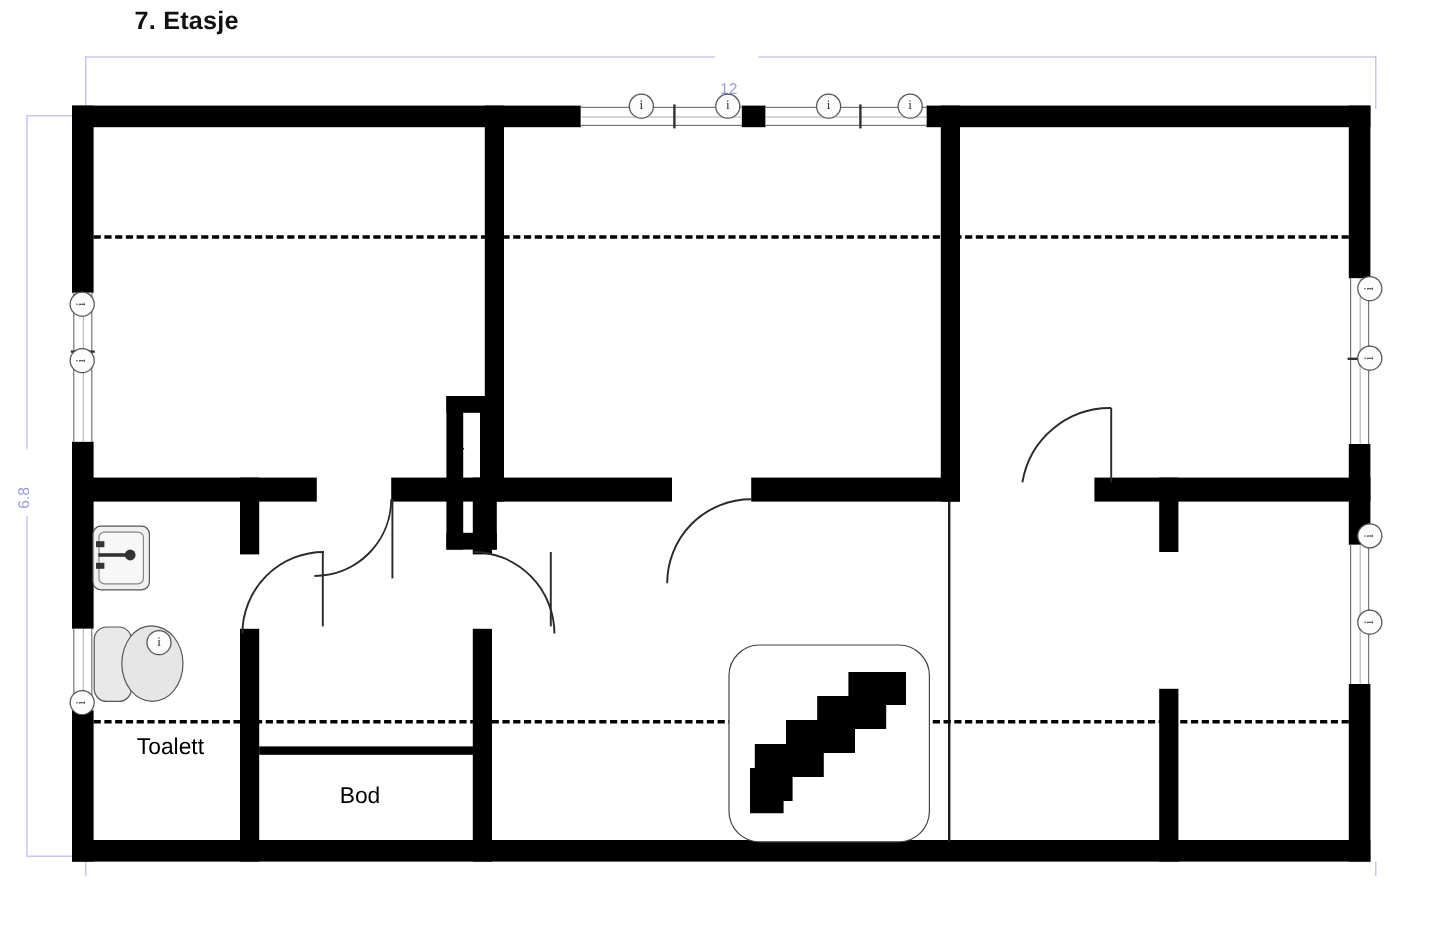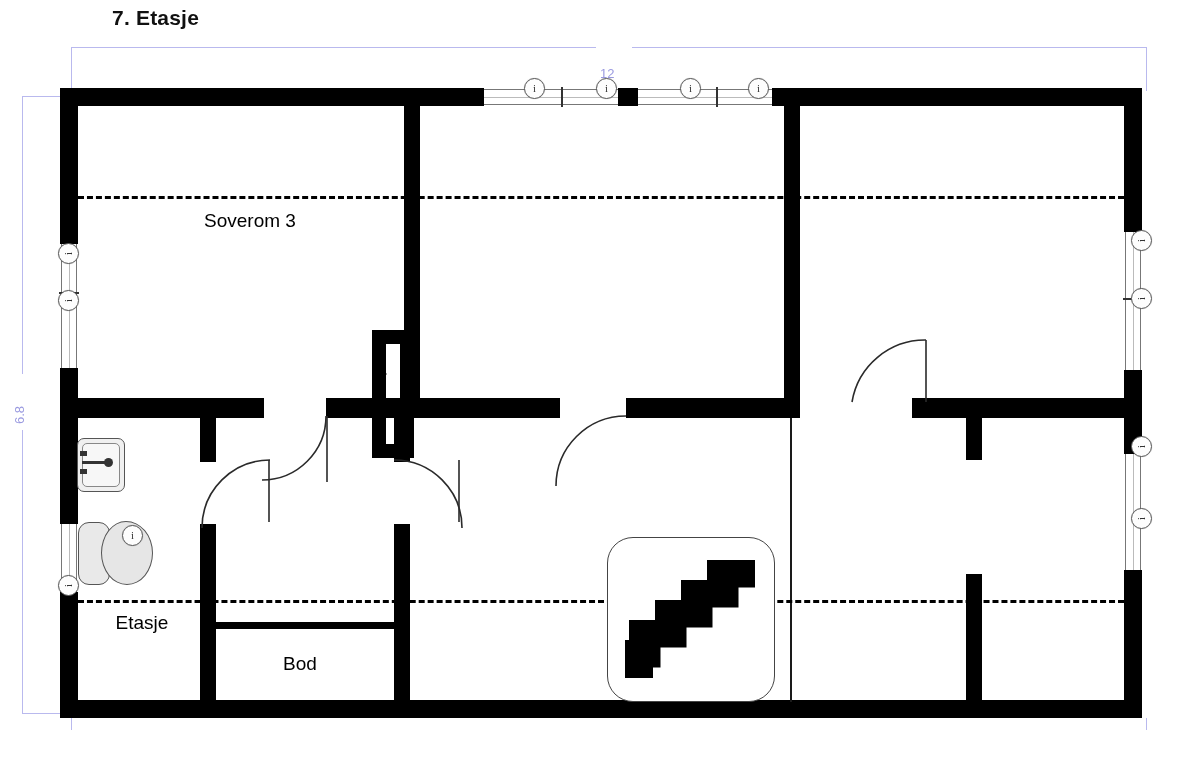--- a/index.html
+++ b/index.html
@@ -270,17 +270,16 @@
   <div class="abs" id="sink-inner"></div>
   <div class="abs" style="left:82px;top:461px;width:26px;height:3px;background:#333;"></div>
   <div class="abs" style="left:104px;top:458px;width:9px;height:9px;border-radius:50%;background:#333;"></div>
   <div class="abs" style="left:80px;top:451px;width:7px;height:5px;background:#333;"></div>
   <div class="abs" style="left:80px;top:469px;width:7px;height:5px;background:#333;"></div>
 
   <div class="abs" id="toilet-tank"></div>
   <div class="abs" id="toilet-bowl"></div>
   <div class="abs win-mark" style="left:122px;top:525px;">i</div>
 
-  <div class="abs room-label" style="left:150px;top:210px;width:200px;">Soverom 3</div>
-  <div class="abs room-label" style="left:82px;top:612px;width:120px;">Etasje</div>
+  <div class="abs room-label" style="left:82px;top:612px;width:120px;">Toalett</div>
   <div class="abs room-label" style="left:240px;top:653px;width:120px;">Bod</div>
 
 </div>
 
 </body></html>

